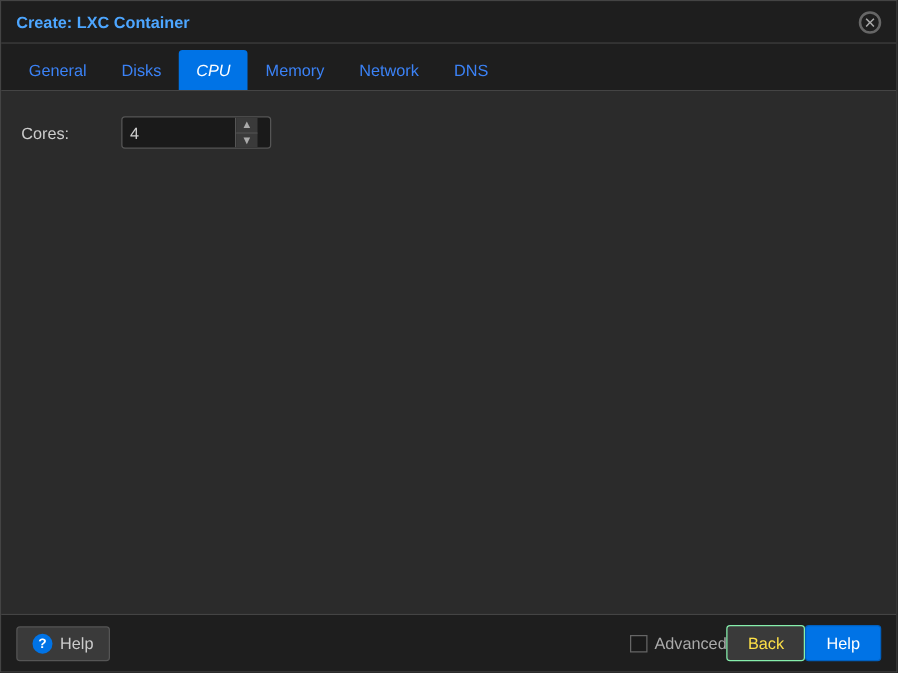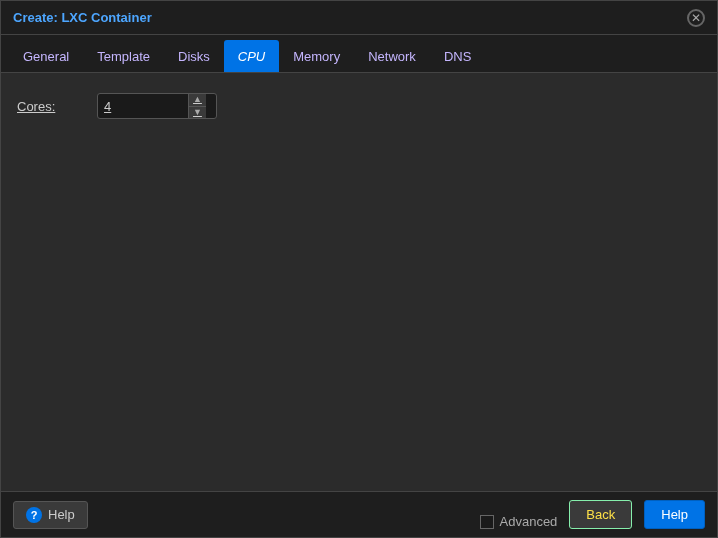--- a/index.html
+++ b/index.html
@@ -63,21 +63,21 @@
       background: #1e1e1e;
       border-bottom: 1px solid #444;
       padding: 0 8px;
       height: 38px;
       align-items: flex-end;
     }
 
     .tab {
       padding: 8px 14px;
       cursor: pointer;
-      color: #c4b5fd;
+      color: #3b82f6;
       font-size: 13px;
       border: none;
       background: transparent;
       height: 32px;
       border-radius: 3px 3px 0 0;
     }
 
     .tab.active {
       background: #0073e6;
       color: #fff;
@@ -87,21 +87,20 @@
     .content {
       flex: 1;
       padding: 20px 16px;
       background: #2b2b2b;
     }
 
     .form-row {
       display: flex;
       align-items: center;
       margin-bottom: 16px;
-      text-decoration: underline;
     }
 
     .form-label {
       color: #ccc;
       width: 80px;
       font-size: 13px;
     }
 
     .spinner-input {
       display: flex;
@@ -180,22 +179,21 @@
       color: #fff;
       display: flex;
       align-items: center;
       justify-content: center;
       font-size: 11px;
       font-weight: bold;
     }
 
     .footer-right {
       display: flex;
-      align-items: flex-end;
-      gap: 12px;
+      align-items: center;
     }
 
     .advanced-label {
       display: flex;
       align-items: center;
       gap: 6px;
       color: #aaa;
       font-size: 13px;
     }
 
@@ -233,21 +231,20 @@
 <body>
 
 <div class="dialog">
   <div class="title-bar">
     <span class="title-text">Create: LXC Container</span>
     <button class="close-btn">✕</button>
   </div>
 
   <div class="tabs">
     <button class="tab">General</button>
-    <button class="tab">Template</button>
     <button class="tab">Disks</button>
     <button class="tab active">CPU</button>
     <button class="tab">Memory</button>
     <button class="tab">Network</button>
     <button class="tab">DNS</button>
   </div>
 
   <div class="content">
     <div class="form-row">
       <label class="form-label">Cores:</label>

